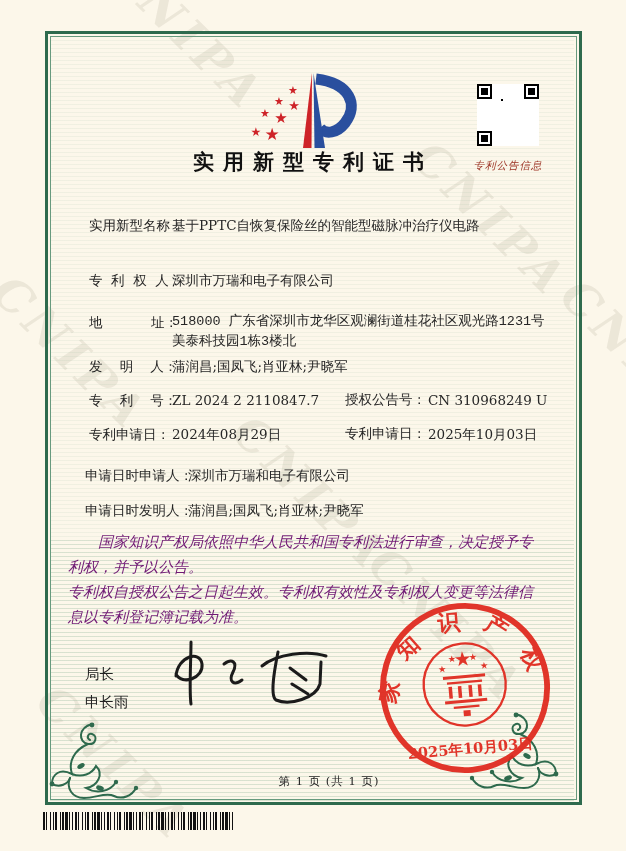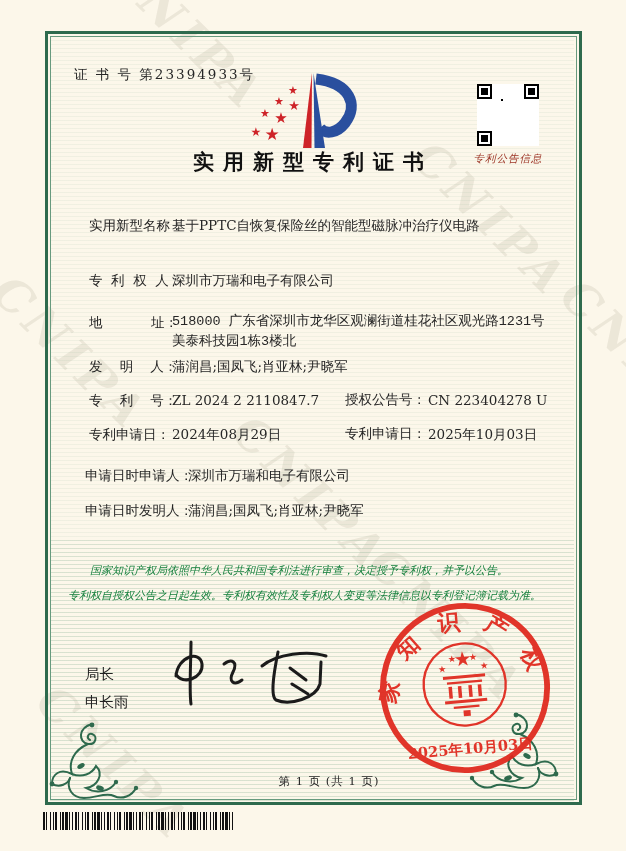--- a/index.html
+++ b/index.html
@@ -12,34 +12,34 @@
   
   .stripes{position:absolute;left:50px;top:540px;width:524px;height:262px;pointer-events:none;
            background:repeating-linear-gradient(180deg,rgba(134,175,146,.30) 0 1px,transparent 1px 4px);}
   .stripes-light{position:absolute;left:50px;top:36px;width:524px;height:504px;pointer-events:none;
            background:repeating-linear-gradient(180deg,rgba(134,175,146,.10) 0 1px,transparent 1px 4px);}
   .wm{position:absolute;font-style:italic;font-weight:bold;font-size:46px;letter-spacing:6px;
       color:rgba(125,112,88,.12);transform:rotate(45deg);white-space:nowrap;pointer-events:none;}
   .cert-no{position:absolute;left:74px;top:66px;font-size:13.5px;letter-spacing:2px;}
   .qr-wrap{position:absolute;left:466px;top:84px;width:84px;text-align:center;}
   .qr{width:62px;height:62px;display:block;margin:0 auto;background:#fff;}
-  .qr-label{margin-top:6px;font-size:10.5px;color:#9c3425;font-style:italic;letter-spacing:1px;}
+  .qr-label{margin-top:13px;font-size:10.5px;color:#9c3425;font-style:italic;letter-spacing:1px;}
   .logo{position:absolute;left:246px;top:70px;}
   .title{position:absolute;left:0;right:0;top:148px;text-align:center;font-size:21px;
          font-weight:bold;letter-spacing:9px;color:#111;}
   .row{position:absolute;left:0;width:100%;font-size:13.5px;line-height:20px;}
   .lbl{position:absolute;left:89px;white-space:pre;}
   .val{position:absolute;left:172px;}
   .val.wide{width:376px;font-family:Liberation Mono, monospace;}
   .lbl2{position:absolute;left:345px;white-space:pre;font-family:Liberation Serif, serif;}
   .val2{position:absolute;left:428px;}
   .lbl-long{position:absolute;left:85px;white-space:pre;text-align:center;}
   .val-long{position:absolute;left:188px;}
-  .notice{position:absolute;left:68px;top:558px;width:478px;font-size:11px;line-height:25px;
-          font-style:italic;color:#15803d;}
+  .notice{position:absolute;left:68px;top:530px;width:478px;font-size:15px;line-height:25px;
+          font-style:italic;color:#701a75;}
   .notice .l1{text-indent:2em;}
   .director{position:absolute;left:85px;top:660px;font-family:Liberation Serif, serif;
             font-size:14.5px;line-height:28px;color:#222;}
   .sig{position:absolute;left:158px;top:634px;}
   .seal{position:absolute;left:377px;top:600px;transform:rotate(-5deg);opacity:.93;}
   .page-no{position:absolute;left:0;right:0;top:774px;text-align:center;font-size:11.5px;letter-spacing:1px;margin-left:32px;}
   .barcode{position:absolute;left:43px;top:812px;}
   .orn{position:absolute;pointer-events:none;}
   .orn-bl{left:48px;top:722px;}
   .orn-br{left:468px;top:712px;transform:scaleX(-1);}
@@ -87,21 +87,20 @@
     <g fill="#2e6a4d">
       <circle cx="44" cy="3" r="2.4"></circle>
         <circle cx="4" cy="62" r="2.4"></circle>
       <circle cx="68" cy="60" r="2.2"></circle>
         <circle cx="88" cy="66" r="2.2"></circle>
       <ellipse cx="33" cy="44" rx="4" ry="2.4" transform="rotate(-30 33 44)"></ellipse>
       <ellipse cx="52" cy="66" rx="4" ry="2.4" transform="rotate(20 52 66)"></ellipse>
     </g>
   </svg>
 
-  <div class="cert-no">证 书 号 第23394933号</div>
 
   <div class="qr-wrap">
     <svg class="qr" id="qr-svg" viewBox="0 0 29 29" shape-rendering="crispEdges">
         <rect x="0" y="0" width="29" height="29" fill="#fff"></rect>
         <rect x="0" y="0" width="7" height="7" fill="#000"></rect>
         <rect x="1" y="1" width="5" height="5" fill="#fff"></rect>
         <rect x="2" y="2" width="3" height="3" fill="#000"></rect>
         <rect x="22" y="0" width="7" height="7" fill="#000"></rect>
         <rect x="23" y="1" width="5" height="5" fill="#fff"></rect>
         <rect x="24" y="2" width="3" height="3" fill="#000"></rect>
@@ -262,21 +261,21 @@
     <span class="val wide">518000 广东省深圳市龙华区观澜街道桂花社区观光路1231号美泰科技园1栋3楼北</span>
   </div>
   <div class="row" style="top:356px">
     <span class="lbl">发    明    人：</span>
     <span class="val">蒲润昌;国凤飞;肖亚林;尹晓军</span>
   </div>
   <div class="row" style="top:390px">
     <span class="lbl">专    利    号：</span>
     <span class="val">ZL 2024 2 2110847.7</span>
     <span class="lbl2">授权公告号：</span>
-    <span class="val2">CN 223404278 U</span>
+    <span class="val2">CN 310968249 U</span>
   </div>
   <div class="row" style="top:424px">
     <span class="lbl">专利申请日：</span>
     <span class="val">2024年08月29日</span>
     <span class="lbl2">专利申请日：</span>
     <span class="val2">2025年10月03日</span>
   </div>
   <div class="row" style="top:465px">
     <span class="lbl-long">申请日时申请人：</span>
     <span class="val-long">深圳市万瑞和电子有限公司</span>

